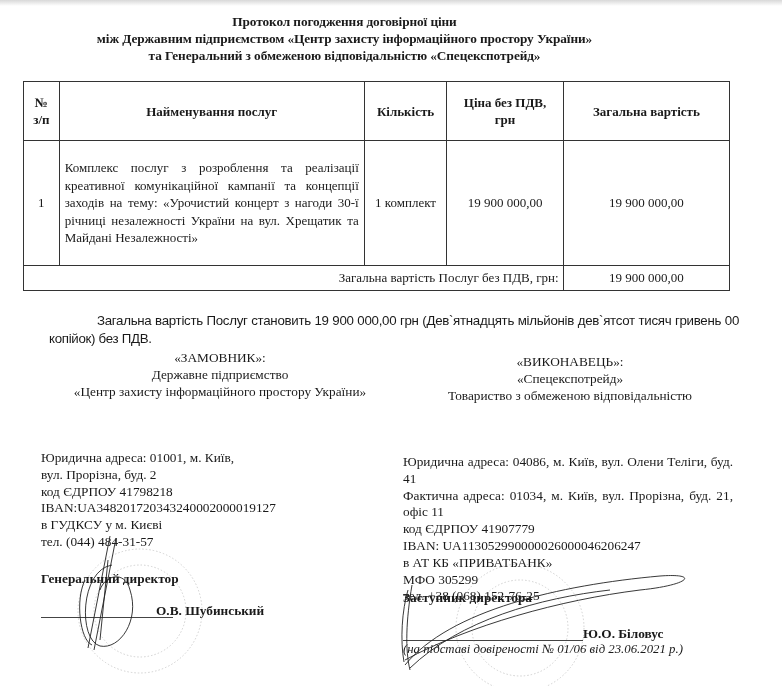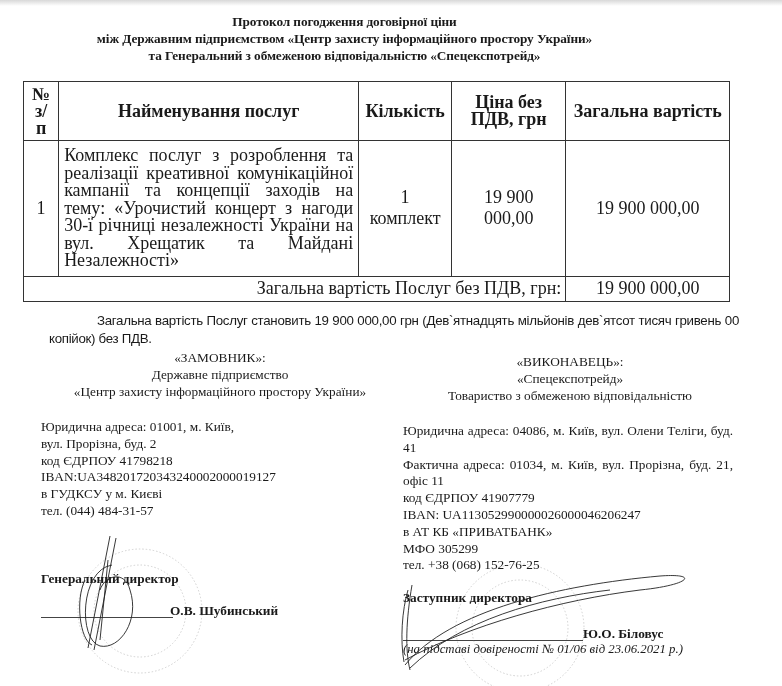--- a/index.html
+++ b/index.html
@@ -15,21 +15,21 @@
       background: linear-gradient(#d8d8d8, #ffffff);
     }
     .title {
       position: absolute; left: 0; width: 689px; top: 13px;
       text-align: center; font-weight: bold; font-size: 13.3px; line-height: 17px;
       letter-spacing: -0.1px;
     }
     .title div { white-space: nowrap; }
     table.services {
       position: absolute; left: 23px; top: 81px; width: 707px;
-      border-collapse: collapse; font-size: 18px; padding-left: 32px;
+      border-collapse: collapse; font-size: 13px; padding-left: 32px;
     }
     table.services td, table.services th {
       border: 1.3px solid #333; padding: 0 6px; vertical-align: middle;
     }
     table.services th { font-weight: bold; text-align: center; line-height: 17px; }
     .hdr-row th { height: 58px; }
     .col-num { width: 22px; }
     .col-name { width: 286px; }
     .col-qty { width: 68px; }
     .col-price { width: 101px; }
@@ -42,21 +42,21 @@
     .paragraph {
       position: absolute; left: 49px; top: 312px; width: 690px;
       font-size: 13.3px; line-height: 18px; text-align: justify;
       text-indent: 48px; font-family: "Liberation Sans", "DejaVu Sans", sans-serif;
       font-stretch: condensed; letter-spacing: -0.3px;
     }
     .party-head { position: absolute; text-align: center; font-weight: normal; font-size: 13.3px; line-height: 17px; }
     .party-head div { white-space: nowrap; }
     .customer-head { left: 30px; width: 380px; top: 349px; }
     .contractor-head { left: 390px; width: 360px; top: 353px; }
-    .details { position: absolute; font-size: 13.3px; line-height: 16.8px; }
+    .details { position: absolute; font-size: 13.3px; line-height: 16.8px; margin-top: 31px; }
     .details div { white-space: nowrap; }
     .customer-details { left: 41px; top: 419px; }
     .contractor-details { left: 403px; top: 423px; width: 330px; }
     .contractor-details .wrap { white-space: normal; text-align: justify; }
     .sig-title { position: absolute; font-weight: bold; font-size: 13.3px; }
     .sig-name { position: absolute; font-weight: bold; font-size: 13.3px; }
     .sig-line { position: absolute; height: 0; border-top: 1px solid #444; }
     .poa { position: absolute; font-style: italic; font-size: 12.8px; }
     .stamp-layer { position: absolute; left: 0; top: 0; width: 782px; height: 686px; pointer-events: none; }
   </style>
@@ -122,21 +122,21 @@
   <div class="wrap">Фактична адреса: 01034, м. Київ, вул. Прорізна, буд. 21, офіс 11</div>
   <div>код ЄДРПОУ 41907779</div>
   <div>IBAN: UA113052990000026000046206247</div>
   <div>в АТ КБ «ПРИВАТБАНК»</div>
   <div>МФО 305299</div>
   <div>тел. +38 (068) 152-76-25</div>
 </div>
 
 <div class="sig-title" style="left:41px; top:571px;">Генеральний  директор</div>
 <div class="sig-line" style="left:41px; top:617px; width:132px;"></div>
-<div class="sig-name" style="left:170px; top:603px;">О.В. Шубинський</div>
+<div class="sig-name" style="left:156px; top:603px;">О.В. Шубинський</div>
 
 <div class="sig-title" style="left:403px; top:590px;">Заступник директора</div>
 <div class="sig-line" style="left:403px; top:640px; width:180px;"></div>
 <div class="sig-name" style="left:583px; top:626px;">Ю.О. Біловус</div>
 <div class="poa" style="left:403px; top:642px;">(на підставі довіреності № 01/06 від 23.06.2021 р.)</div>
 
 <svg class="stamp-layer" viewBox="0 0 782 686">
   <g opacity="0.35" fill="none" stroke="#777" stroke-dasharray="1.5 2">
     <circle cx="140" cy="611" r="62"></circle>
     <circle cx="140" cy="611" r="46"></circle>

